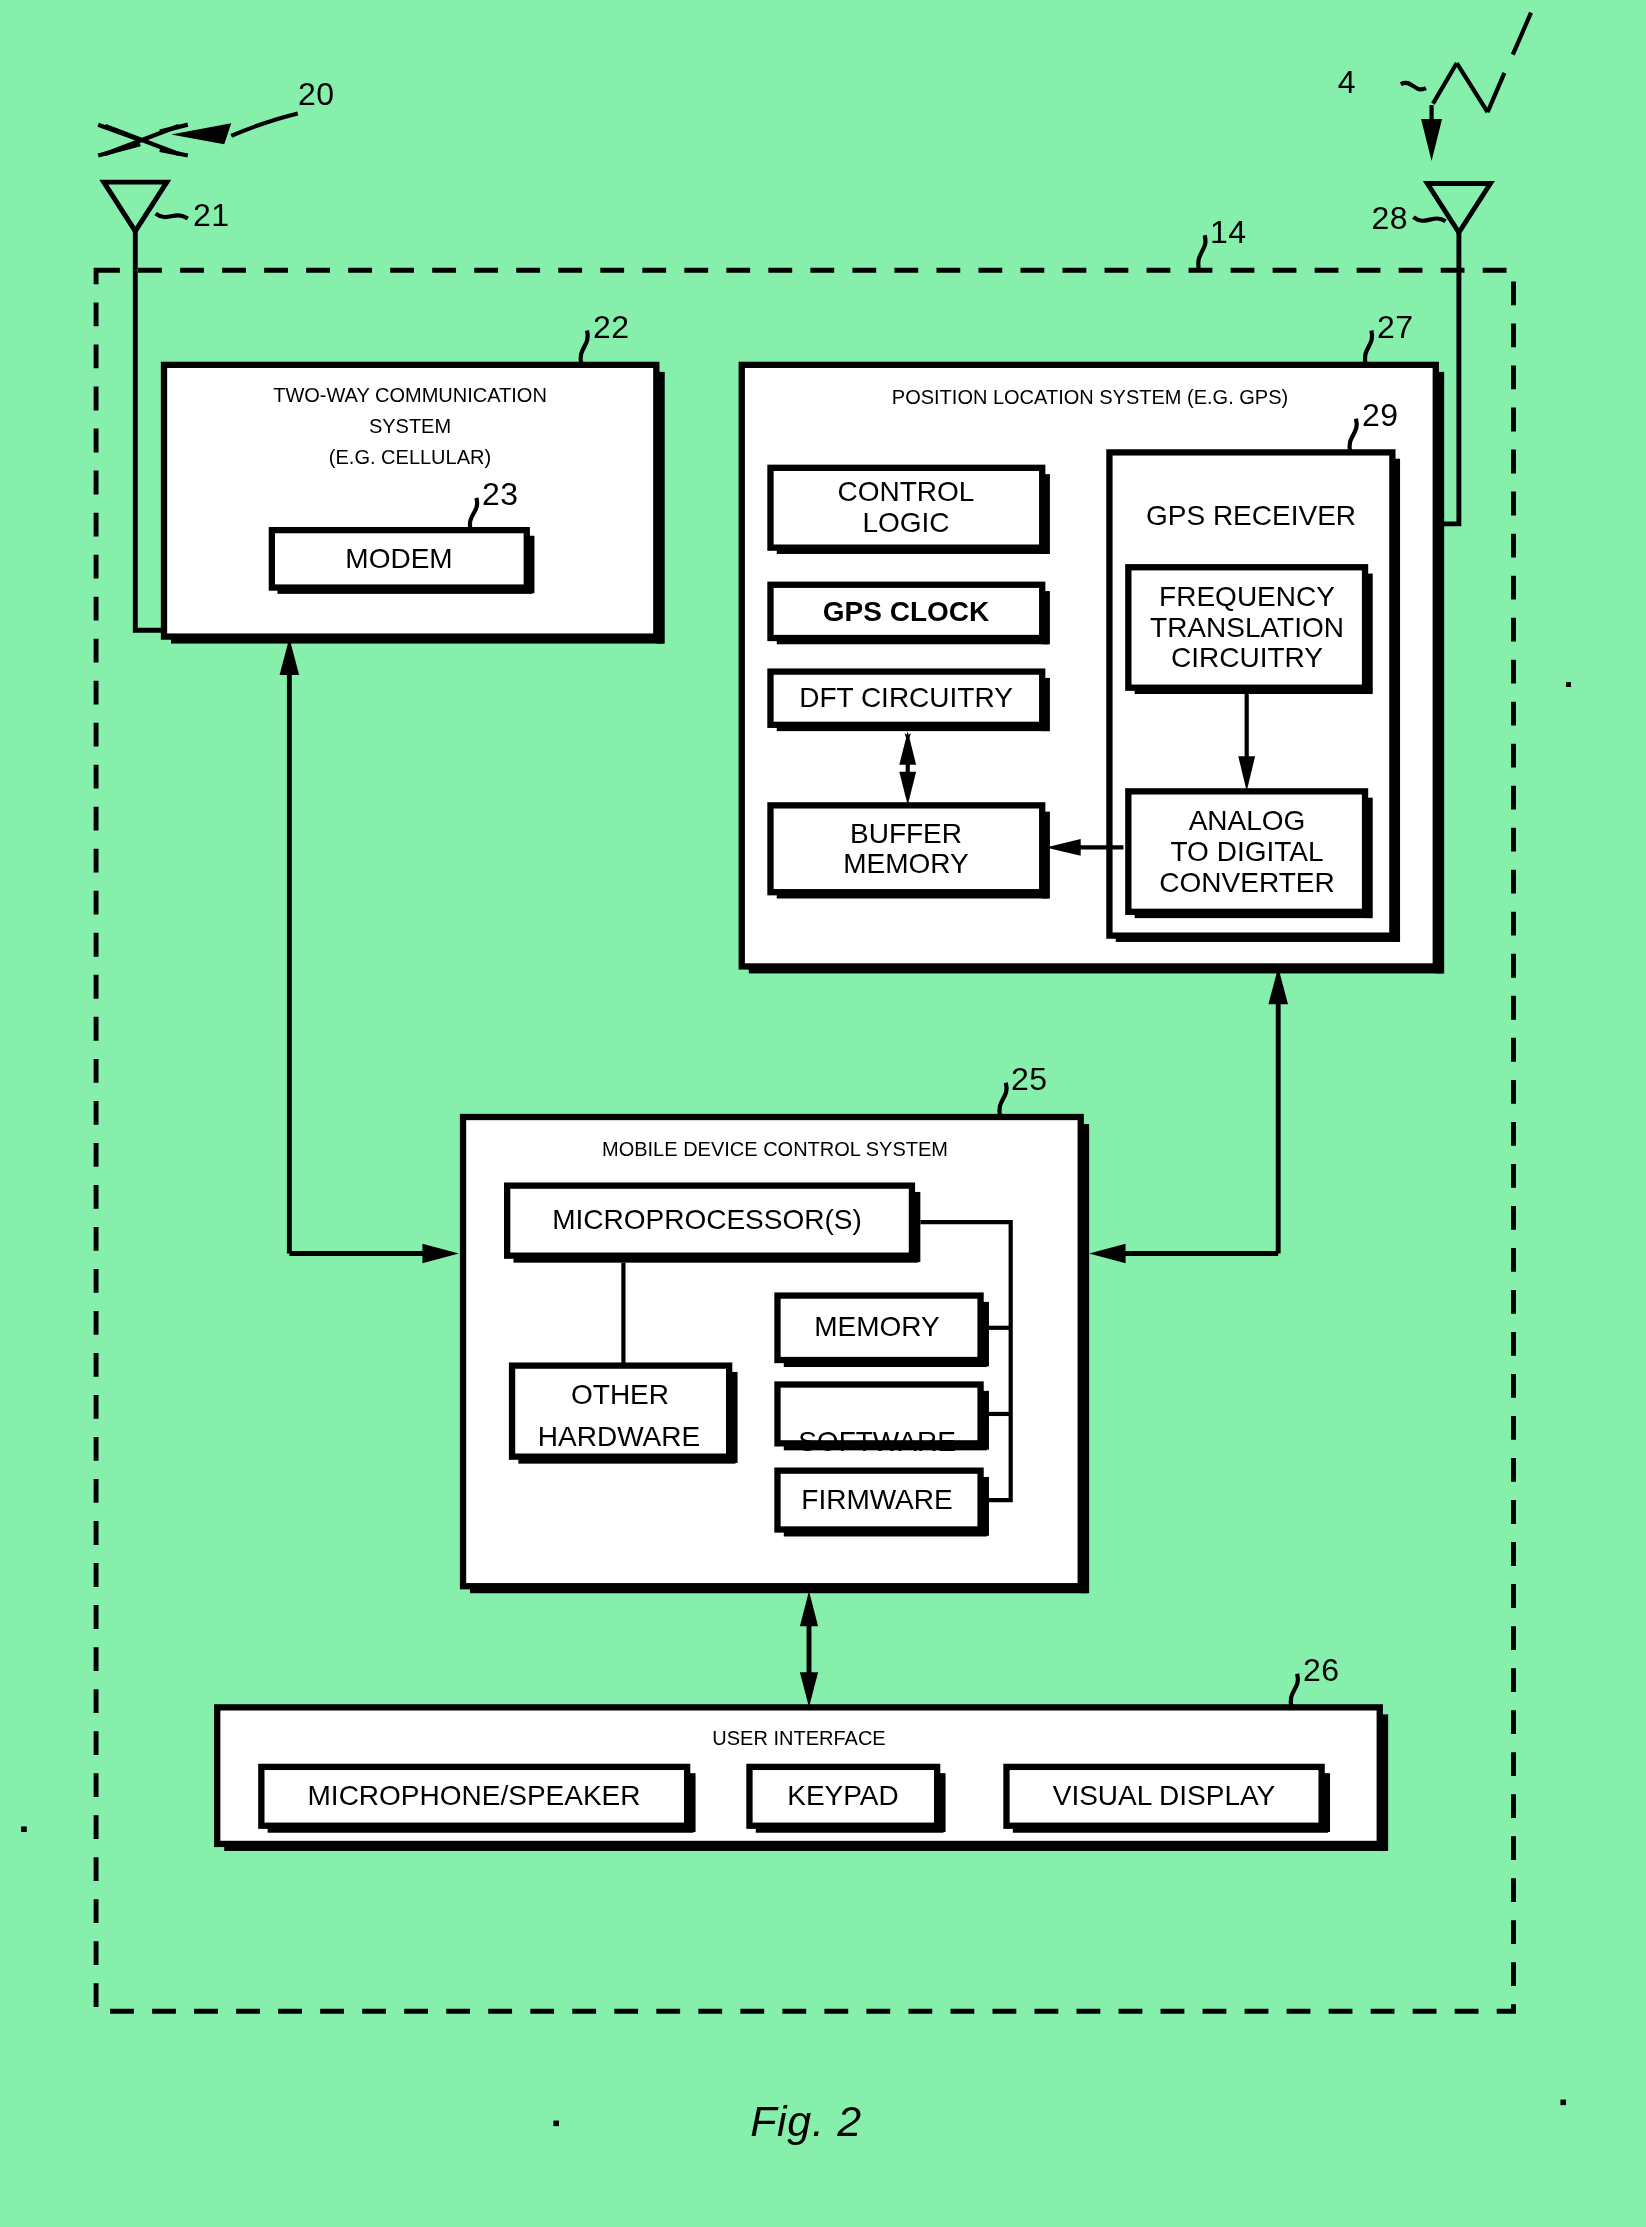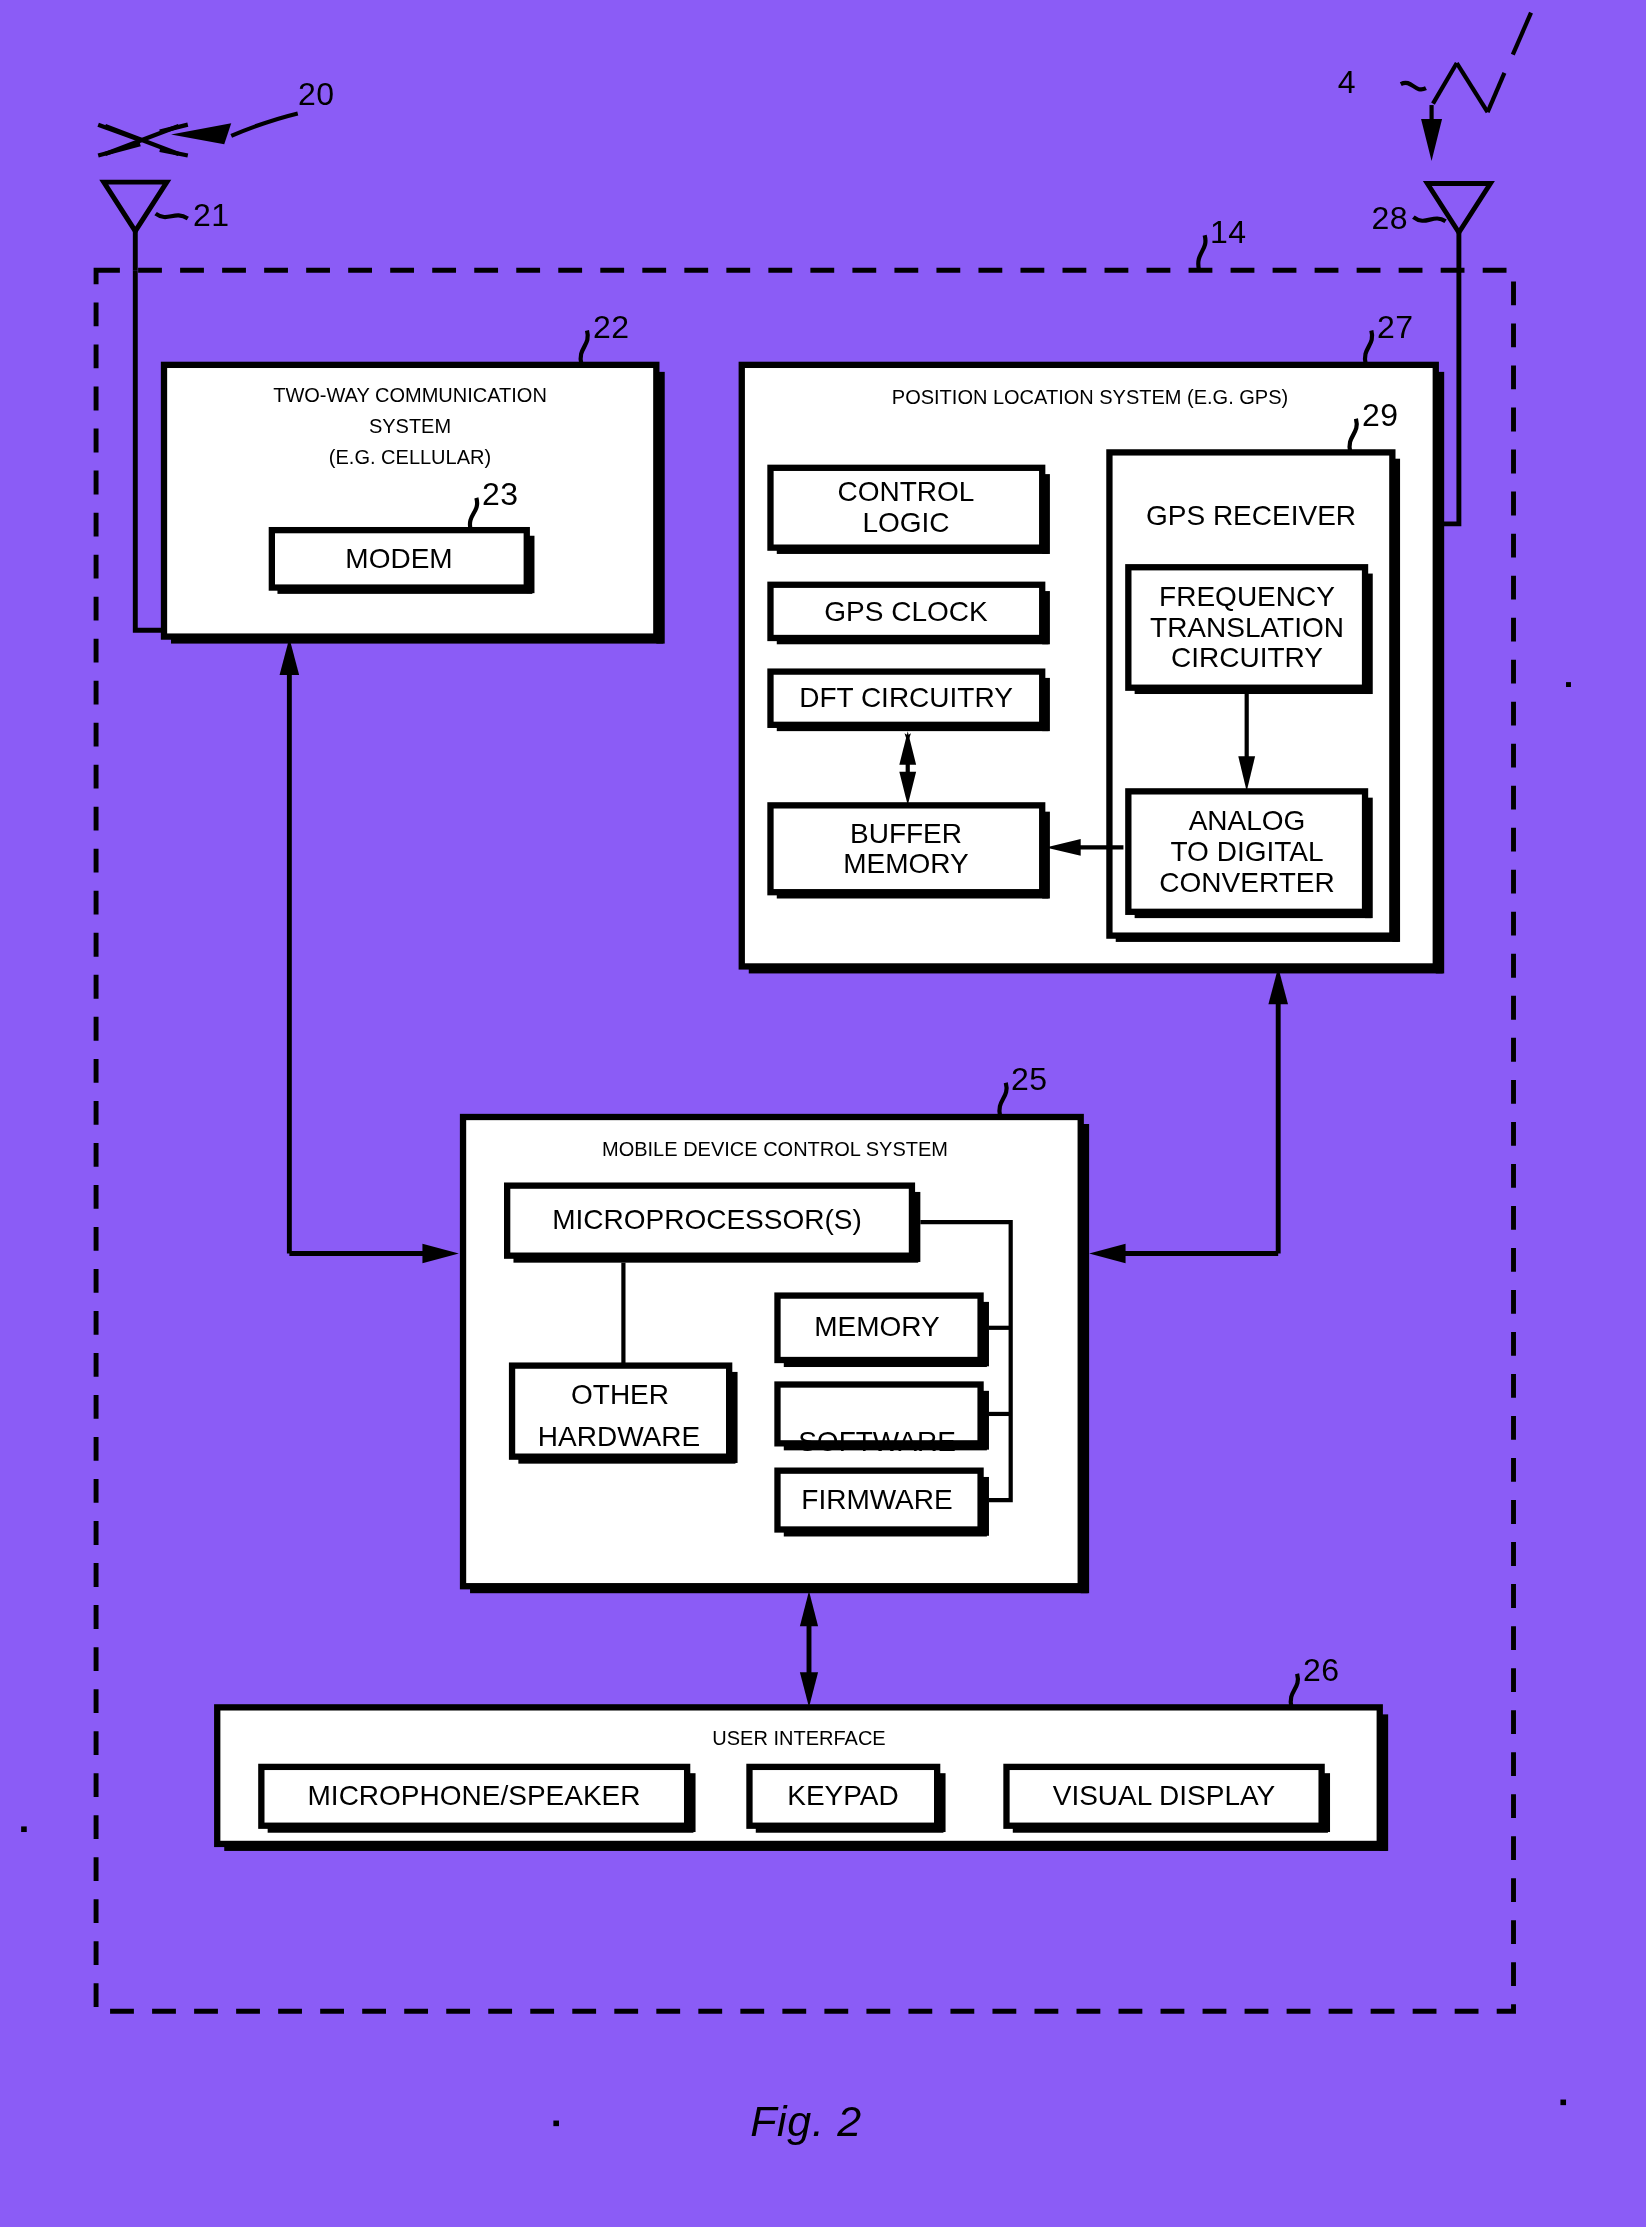--- a/index.html
+++ b/index.html
@@ -4,21 +4,21 @@
 <style>
   html, body {
     margin: 0;
     padding: 0;
     background: #ffffff;
   }
   #page {
     position: relative;
     width: 1646px;
     height: 2227px;
-    background: #8b5cf6;
+    background: #86efac;
     font-family: "Liberation Sans", sans-serif;
     color: #000000;
     overflow: hidden;
   }
   #svgroot {
     position: absolute;
     left: 0; top: 0;
     width: 1646px;
     height: 2227px;
   }
@@ -252,21 +252,21 @@
   <div class="lbl ref" style="left:1303px; top:1671px; transform:translate(0,-50%);">26</div>
 
   <div class="lbl boxtitle ctr" style="left:410px; top:396px;">TWO-WAY COMMUNICATION</div>
   <div class="lbl boxtitle ctr" style="left:410px; top:427px;">SYSTEM</div>
   <div class="lbl boxtitle ctr" style="left:410px; top:458px;">(E.G. CELLULAR)</div>
   <div class="lbl inner ctr" style="left:399px; top:559px;">MODEM</div>
 
   <div class="lbl boxtitle ctr" style="left:1090px; top:398px;">POSITION LOCATION SYSTEM (E.G. GPS)</div>
   <div class="lbl inner ctr" style="left:906px; top:492px;">CONTROL</div>
   <div class="lbl inner ctr" style="left:906px; top:523px;">LOGIC</div>
-  <div class="lbl inner ctr" style="left:906px; top:612px;">GPS CLOCK</div>
+  <div class="lbl inner ctr" style="left:906px; top:612px;font-weight:bold;">GPS CLOCK</div>
   <div class="lbl inner ctr" style="left:906px; top:698px;">DFT CIRCUITRY</div>
   <div class="lbl inner ctr" style="left:906px; top:834px;">BUFFER</div>
   <div class="lbl inner ctr" style="left:906px; top:864px;">MEMORY</div>
 
   <div class="lbl inner ctr" style="left:1251px; top:516px;">GPS RECEIVER</div>
   <div class="lbl inner ctr" style="left:1247px; top:597px;">FREQUENCY</div>
   <div class="lbl inner ctr" style="left:1247px; top:628px;">TRANSLATION</div>
   <div class="lbl inner ctr" style="left:1247px; top:658px;">CIRCUITRY</div>
   <div class="lbl inner ctr" style="left:1247px; top:821px;">ANALOG</div>
   <div class="lbl inner ctr" style="left:1247px; top:852px;">TO DIGITAL</div>

